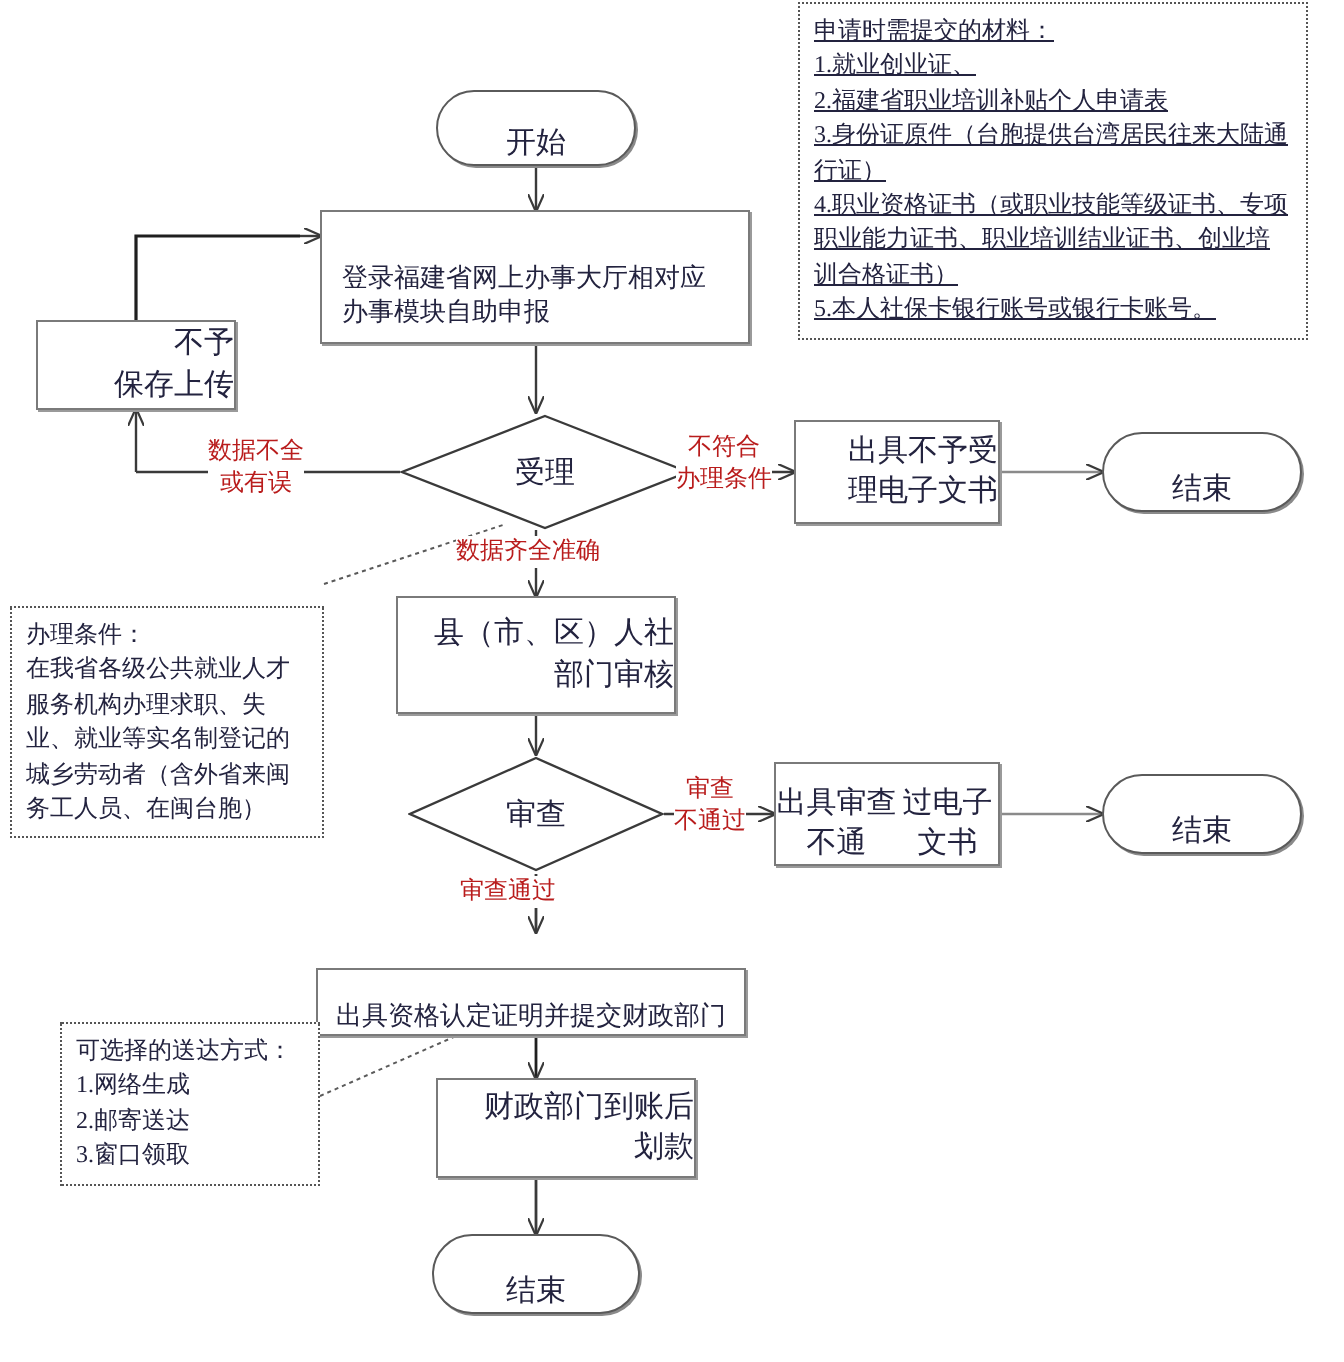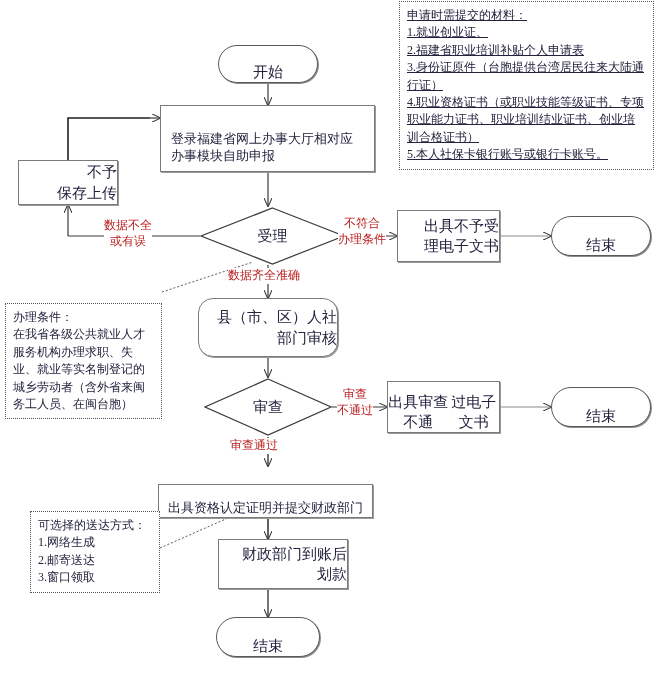--- a/index.html
+++ b/index.html
@@ -142,21 +142,21 @@
 
   <div class="node rect f15" style="left:397px;top:210px;width:103px;height:52px;flex-direction:column;">
     <span>出具不予受</span>
     <span>理电子文书</span>
   </div>
 
   <div class="node terminator f15" style="left:551px;top:216px;width:100px;height:40px;">
     <span>结束</span>
   </div>
 
-  <div class="node rect f15" style="left:198px;top:298px;width:140px;height:59px;flex-direction:column;border-radius:15px;">
+  <div class="node rect f15" style="left:198px;top:298px;width:140px;height:59px;flex-direction:column;">
     <span>县（市、区）人社</span>
     <span>部门审核</span>
   </div>
 
   <div class="diamond" style="left:204px;top:378px;width:128px;height:58px;">
     <svg class="dshape" viewBox="0 0 128 58">
       <polygon points="64,1 127,29 64,57 1,29" fill="#ffffff" stroke="#3a3a3a" stroke-width="1.2"></polygon>
     </svg>
     <div class="dlabel f15">审查</div>
   </div>

